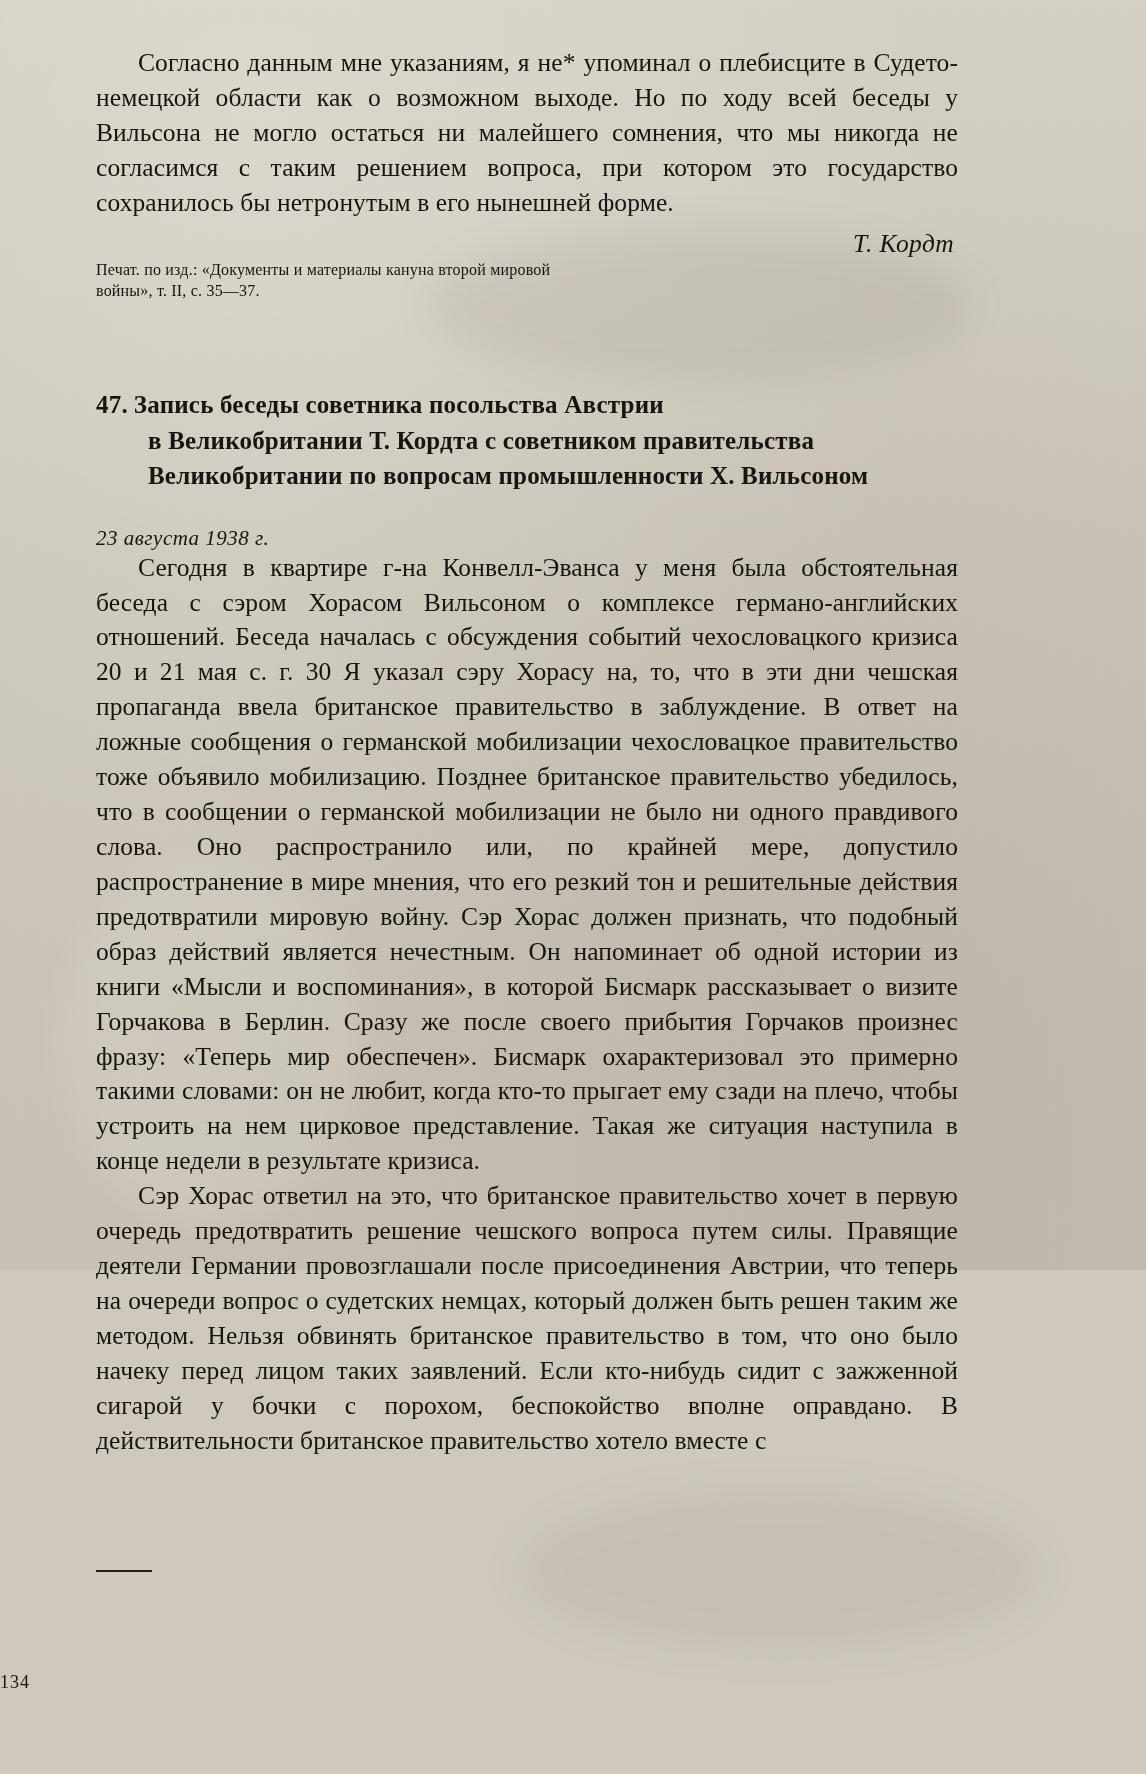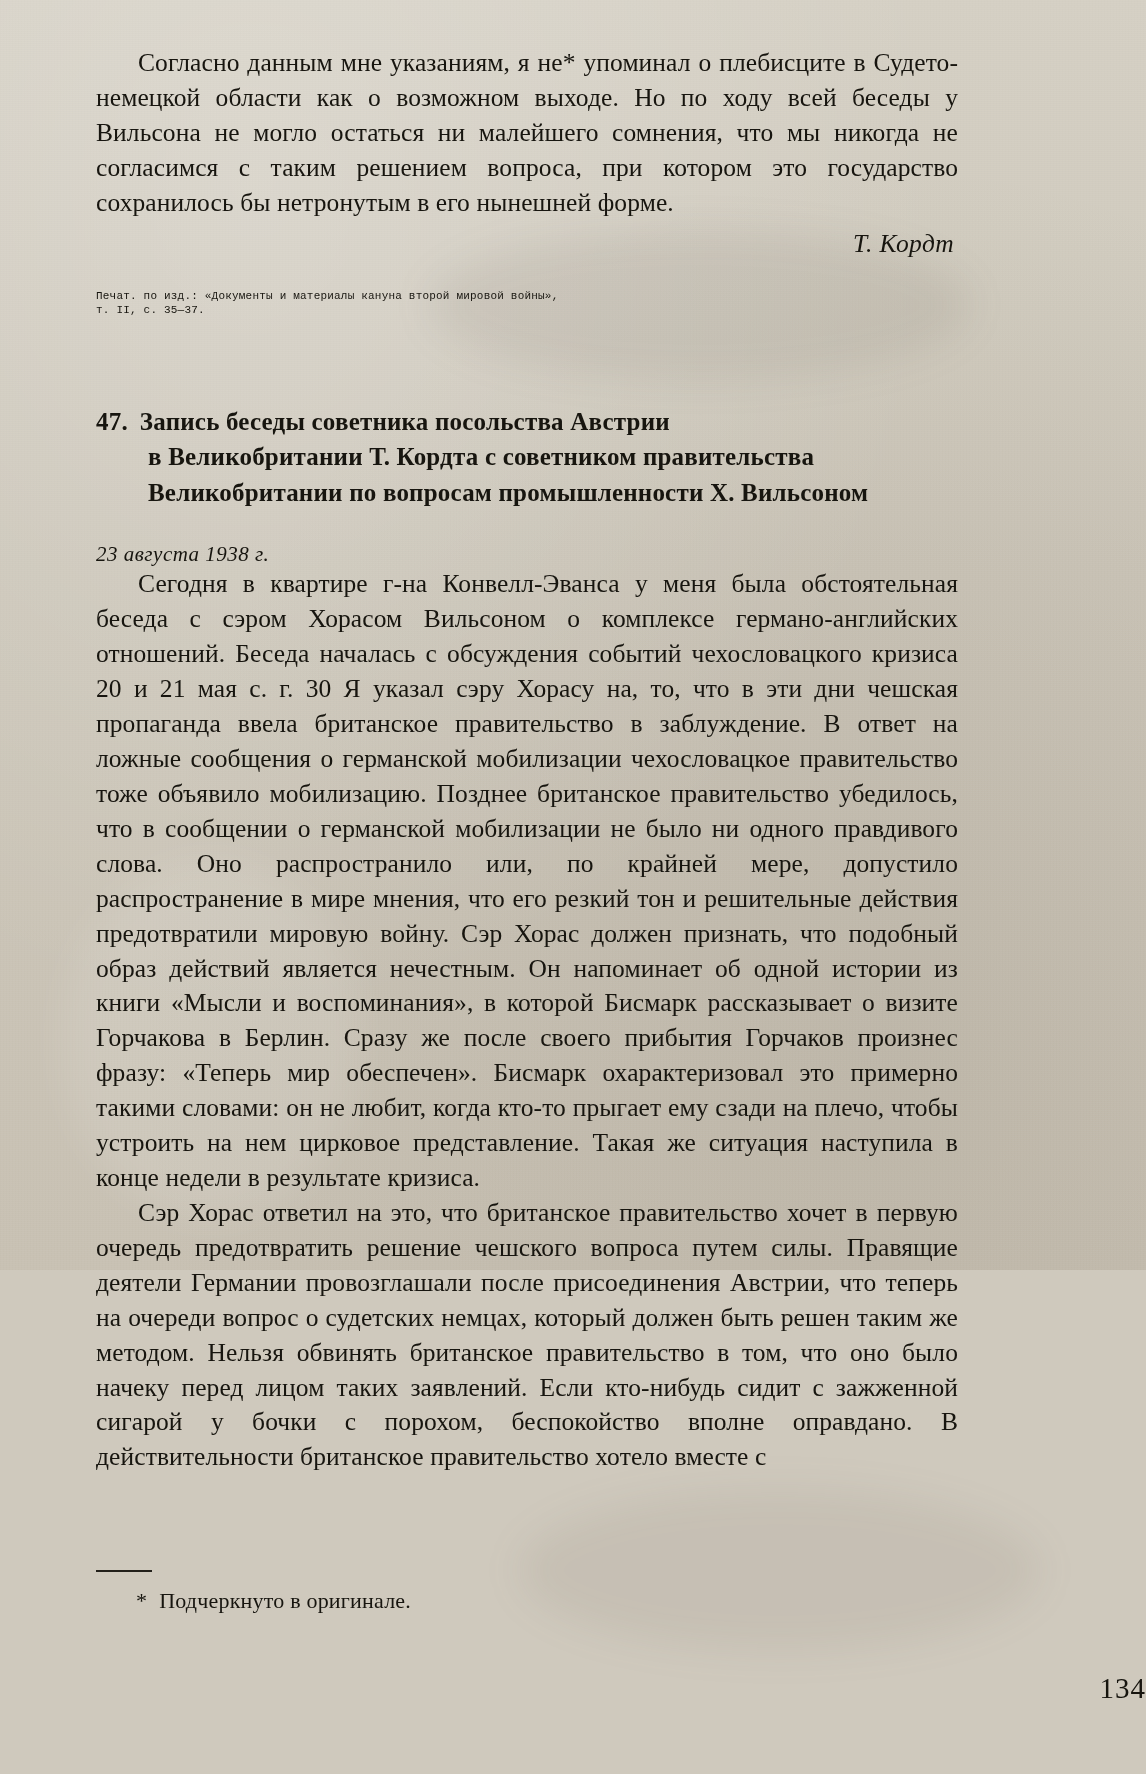--- a/index.html
+++ b/index.html
@@ -54,37 +54,36 @@
   }
   .signature {
     margin-top: 8px;
     text-align: right;
     font-style: italic;
     font-size: 25.5px;
     letter-spacing: 0.4px;
     padding-right: 4px;
   }
   .source-note {
-    margin-top: 30px;
-    font-family: Liberation Mono, monospace;
-    font-size: 11px;
+    font-family: Liberation Serif, serif;
+    font-size: 16px;
     line-height: 1.33;
     letter-spacing: 0.2px;
     text-align: left;
     max-width: 470px;
   }
   .doc-heading {
     margin-top: 86px;
     font-weight: bold;
     font-size: 25px;
     line-height: 1.42;
     letter-spacing: 0.2px;
   }
   .doc-heading .num {
-    margin-right: 12px;
+    margin-right: 6px;
   }
   .doc-heading .l2,
   .doc-heading .l3 {
     display: block;
     padding-left: 52px;
   }
   .doc-date {
     margin-top: 32px;
     font-style: italic;
     font-size: 21px;
@@ -114,22 +113,22 @@
   }
   .footnote .star {
     margin-right: 12px;
     padding-left: 40px;
   }
   .page-number {
     position: absolute;
     left: 0;
     right: 0;
     top: 1672px;
-    text-align: right;
-    font-size: 29px;
+    text-align: left;
+    font-size: 18px;
     letter-spacing: 1px;
   }
   .smudge-a, .smudge-b, .smudge-c {
     position: absolute;
     pointer-events: none;
     border-radius: 50%;
     filter: blur(18px);
   }
   .smudge-a {
     left: 430px; top: 230px; width: 540px; height: 150px;
@@ -171,18 +170,15 @@
 
     <div class="body-text">
       <p class="indent">Сегодня в квартире г-на Конвелл-Эванса у меня была обстоятельная беседа с сэром Хорасом Вильсоном о комплексе германо-английских отношений. Беседа началась с обсуждения событий чехословацкого кризиса 20 и 21 мая с. г. 30 Я указал сэру Хорасу на, то, что в эти дни чешская пропаганда ввела британское правительство в заблуждение. В ответ на ложные сообщения о германской мобилизации чехословацкое правительство тоже объявило мобилизацию. Позднее британское правительство убедилось, что в сообщении о германской мобилизации не было ни одного правдивого слова. Оно распространило или, по крайней мере, допустило распространение в мире мнения, что его резкий тон и решительные действия предотвратили мировую войну. Сэр Хорас должен признать, что подобный образ действий является нечестным. Он напоминает об одной истории из книги «Мысли и воспоминания», в которой Бисмарк рассказывает о визите Горчакова в Берлин. Сразу же после своего прибытия Горчаков произнес фразу: «Теперь мир обеспечен». Бисмарк охарактеризовал это примерно такими словами: он не любит, когда кто-то прыгает ему сзади на плечо, чтобы устроить на нем цирковое представление. Такая же ситуация наступила в конце недели в результате кризиса.</p>
       <p class="indent">Сэр Хорас ответил на это, что британское правительство хочет в первую очередь предотвратить решение чешского вопроса путем силы. Правящие деятели Германии провозглашали после присоединения Австрии, что теперь на очереди вопрос о судетских немцах, который должен быть решен таким же методом. Нельзя обвинять британское правительство в том, что оно было начеку перед лицом таких заявлений. Если кто-нибудь сидит с зажженной сигарой у бочки с порохом, беспокойство вполне оправдано. В действительности британское правительство хотело вместе с</p>
     </div>
 
   </div>
 
   <div class="footnote-rule"></div>
 
-  <div class="footnote">
-    <span class="star">*</span><span>Подчеркнуто в оригинале.</span>
-  </div>
 
   <div class="page-number">134</div>
 </div>
 
 </body></html>

